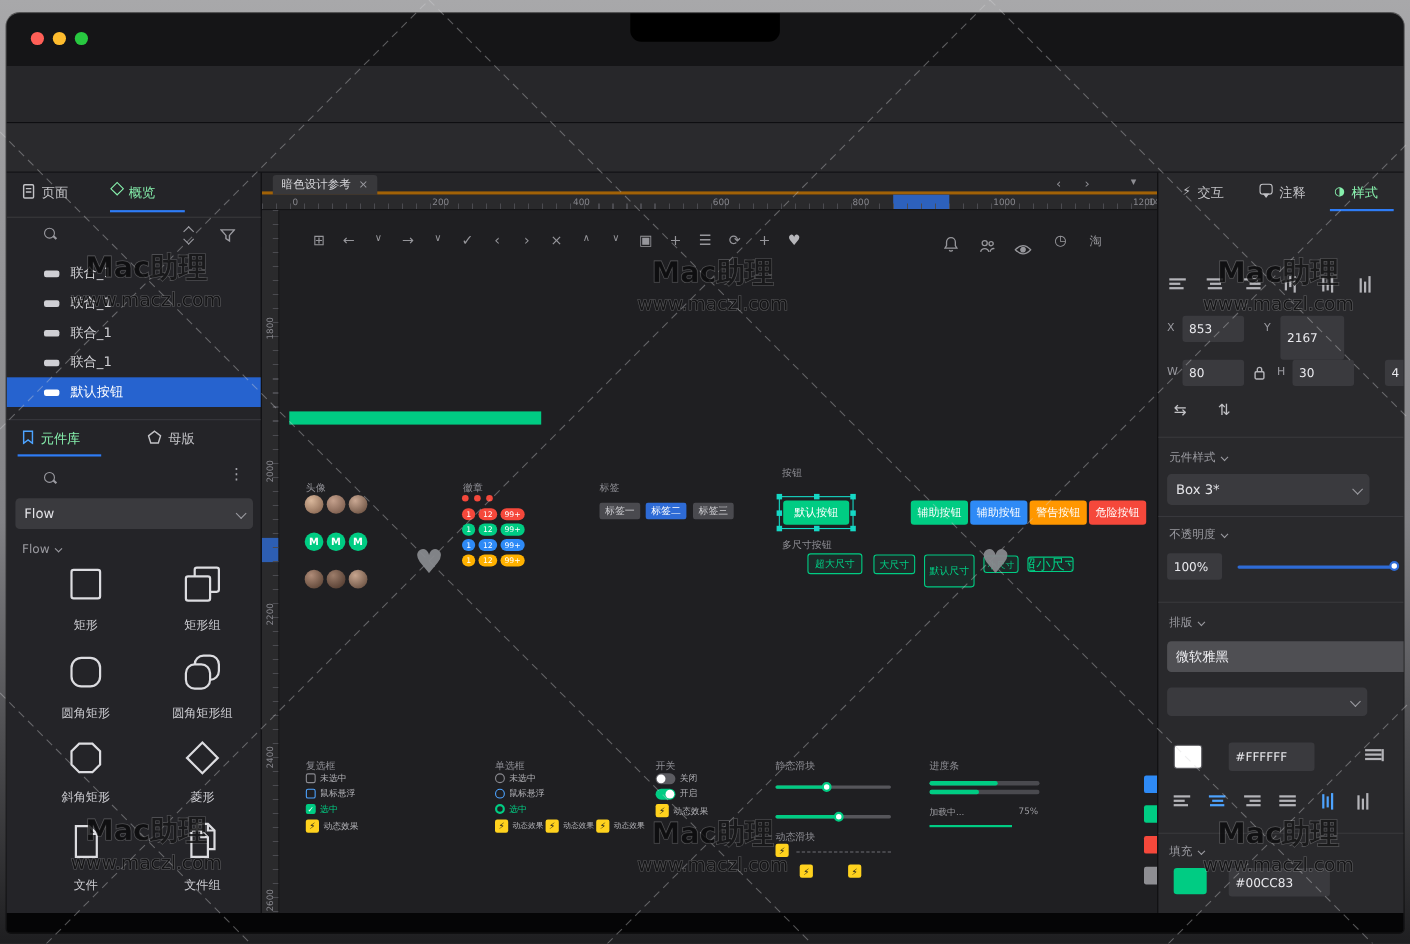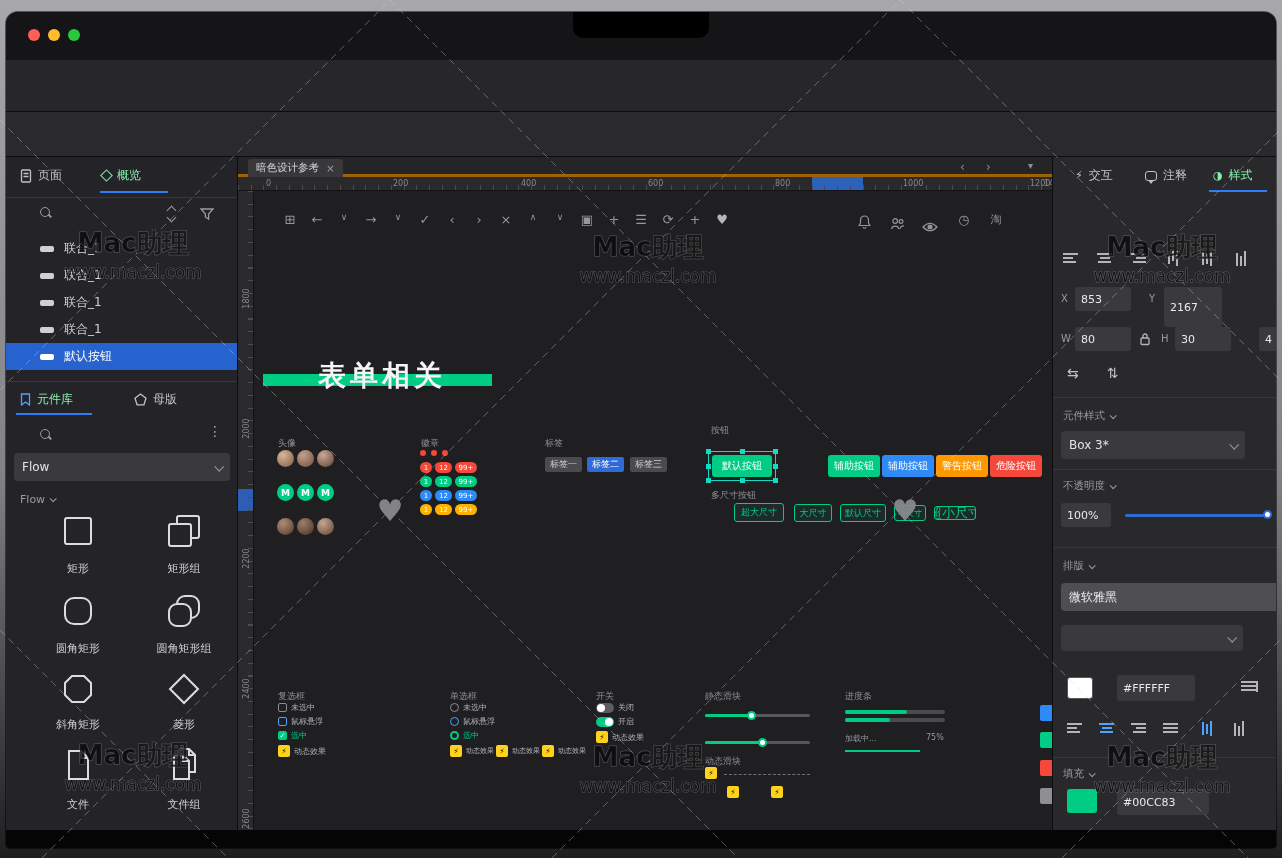--- a/index.html
+++ b/index.html
@@ -21,21 +21,21 @@
 .cv.b{border-color:#4da3ff}
 .cv.s{width:5px;height:5px}
 .gly{color:#a0a0a6}
 .lbl{position:absolute;font-size:11px;color:#b6b6bb;white-space:nowrap}
 .swatch{position:absolute;border-radius:3px}
 .input{position:absolute;background:#3a3a3e;border-radius:3px;color:#e9e9ed;font-size:11px;display:flex;align-items:center;padding:0 6px;white-space:nowrap;overflow:hidden}
 .leftp{position:absolute;left:0;top:145px;width:232px;height:673px;background:#242428;border-right:1px solid #0d0d0f}
 .canvas{position:absolute;left:232px;top:145px;width:814px;height:673px;background:#1f1f22;overflow:hidden}
 .rightp{position:absolute;left:1046px;top:145px;width:224px;height:673px;background:#29292c;border-left:1px solid #0d0d0f}
 .bottombar{position:absolute;left:0;top:818px;width:100%;height:18px;background:#050506}
-.ptab{position:absolute;display:flex;align-items:center;gap:6px;font-size:12px;color:#c2c2c6}
+.ptab{position:absolute;display:flex;align-items:flex-start;gap:6px;font-size:12px;color:#c2c2c6}
 .ptab.active{color:#86efac}
 .tabline{position:absolute;height:2px;background:#2e7cf6}
 .diamond{width:9px;height:9px;border:1.5px solid currentColor;transform:rotate(45deg);flex:none}
 .searchic{position:absolute;width:12px;height:12px}
 .searchic::before{content:"";position:absolute;left:0;top:0;width:8px;height:8px;border:1.5px solid #9a9aa0;border-radius:50%}
 .searchic::after{content:"";position:absolute;left:8px;top:8px;width:4px;height:1.5px;background:#9a9aa0;transform:rotate(45deg)}
 .collapseic{position:absolute;width:12px;height:14px}
 .collapseic::before{content:"";position:absolute;left:2px;top:1px;width:6px;height:6px;border-left:1.6px solid #9a9aa0;border-top:1.6px solid #9a9aa0;transform:rotate(45deg)}
 .collapseic::after{content:"";position:absolute;left:2px;top:8px;width:6px;height:6px;border-right:1.6px solid #9a9aa0;border-bottom:1.6px solid #9a9aa0;transform:rotate(45deg)}
 .treeitem{position:absolute;left:0;width:100%;height:27px;display:flex;align-items:center;gap:10px;padding-left:34px;font-size:12px;color:#d2d2d6}
@@ -420,21 +420,20 @@
             <path d="M10 12a3.3 3.3 0 0 1 4-3"></path>
           </svg></span>
     <span class="abs" style="left:684px;top:60px"><svg width="16" height="10" viewBox="0 0 16 10" fill="none" stroke="#96969b" stroke-width="1.2">
             <path d="M1 5Q8 -2.5 15 5Q8 12.5 1 5Z"></path>
             <circle cx="8" cy="5" r="2" fill="#96969b"></circle>
           </svg></span>
     <span class="mti" style="left:716px">◷</span>
     <span class="mti" style="left:748px;font-size:11px">淘</span>
 
     <span class="abs" style="left:25px;top:217px;width:229px;height:12px;background:#00cc83"></span>
-    <span class="abs" style="left:80px;top:200px;font-size:28px;font-weight:bold;color:#f4f4f6;letter-spacing:4px;z-index:1">表单相关</span>
 
     <span class="glab" style="left:40px;top:280px">头像</span>
     <span class="glab" style="left:183px;top:280px">徽章</span>
     <span class="glab" style="left:307px;top:280px">标签</span>
     <span class="glab" style="left:473px;top:267px">按钮</span>
     <span class="glab" style="left:473px;top:332px">多尺寸按钮</span>
     <span class="glab" style="left:40px;top:533px">复选框</span>
     <span class="glab" style="left:212px;top:533px">单选框</span>
     <span class="glab" style="left:358px;top:533px">开关</span>
     <span class="glab" style="left:467px;top:533px">静态滑块</span>
@@ -488,21 +487,21 @@
       <span class="hd" style="left:64px;top:26px"></span>
     </span>
     <span class="cbtn" style="left:474px;top:298px;width:60px;background:#00cc83">默认按钮</span>
     <span class="cbtn" style="left:590px;top:298px;width:52px;background:#00cc83">辅助按钮</span>
     <span class="cbtn" style="left:644px;top:298px;width:52px;background:#2e8af6">辅助按钮</span>
     <span class="cbtn" style="left:698px;top:298px;width:52px;background:#ff9700">警告按钮</span>
     <span class="cbtn" style="left:752px;top:298px;width:52px;background:#f5483b">危险按钮</span>
 
     <span class="schip" style="left:496px;top:346px;width:50px;height:19px">超大尺寸</span>
     <span class="schip" style="left:556px;top:347px;width:38px;height:18px">大尺寸</span>
-    <span class="schip" style="left:602px;top:347px;width:46px;height:18px">默认尺寸</span>
+    <span class="schip" style="left:602px;top:347px;width:46px;height:30px">默认尺寸</span>
     <span class="schip" style="left:656px;top:348px;width:32px;height:16px;font-size:8px">小尺寸</span>
     <span class="schip" style="left:696px;top:349px;width:42px;height:14px;font-size:13px">超小尺寸</span>
 
     <span class="srow" style="left:40px;top:545px">
           <span class="ckbox"></span>
           <span>未选中</span>
         </span>
     <span class="srow" style="left:40px;top:559px">
           <span class="ckbox hover"></span>
           <span>鼠标悬浮</span>

